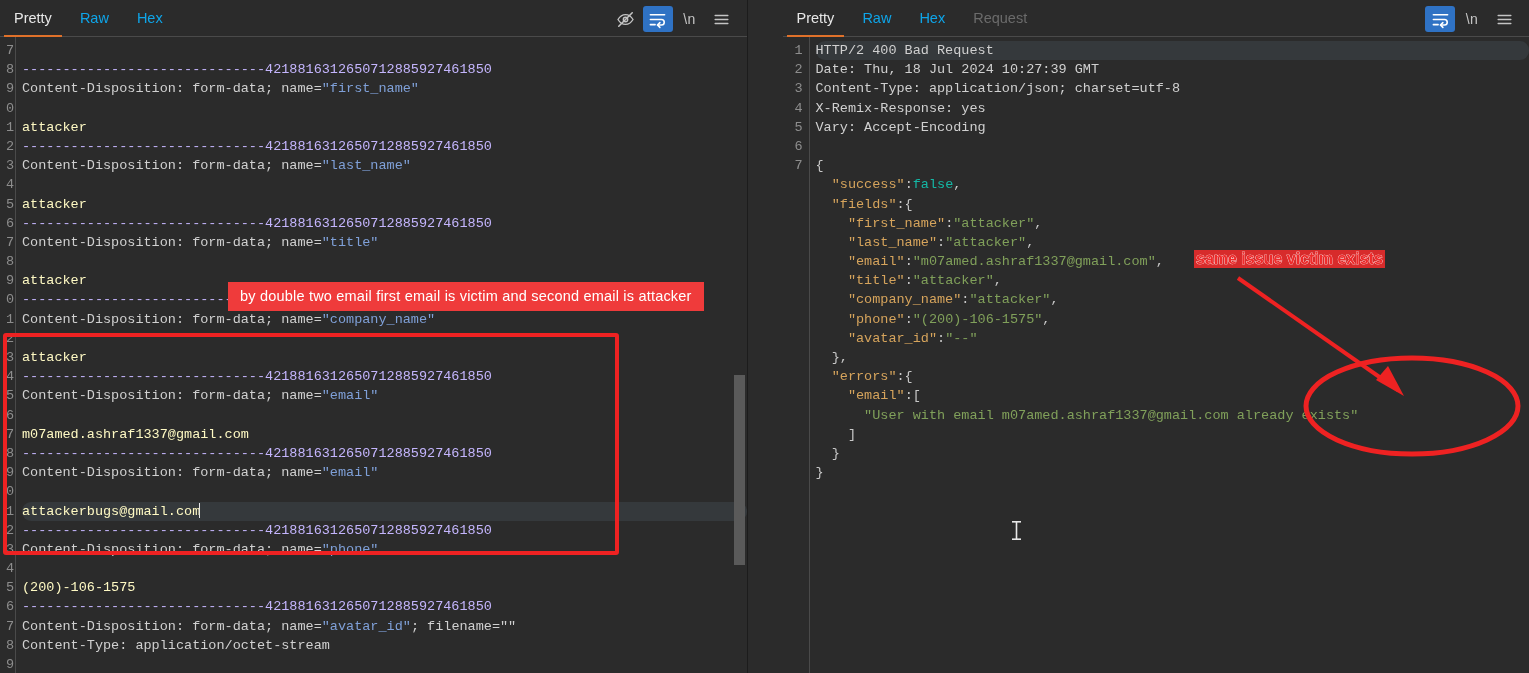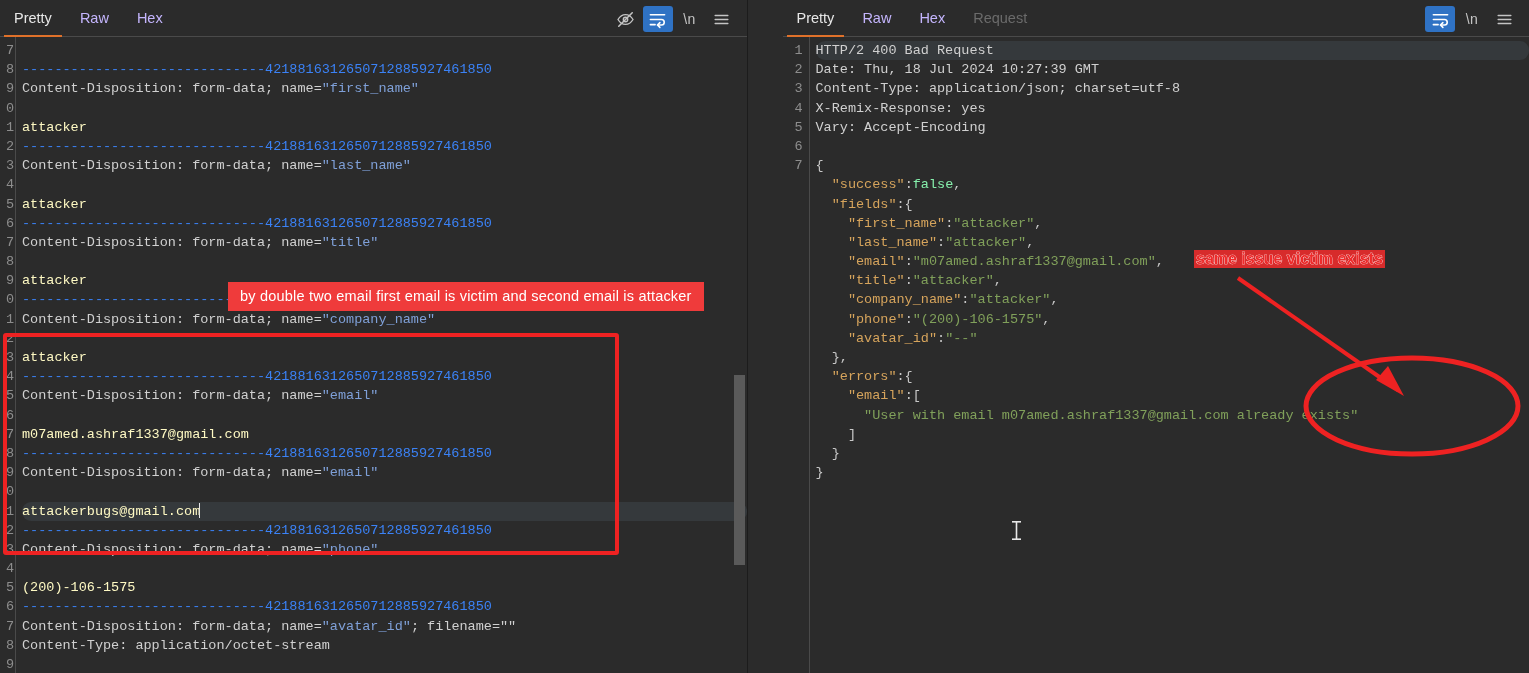--- a/index.html
+++ b/index.html
@@ -45,21 +45,21 @@
     left: 0; right: 0; bottom: 0;
     height: 1px;
     background: #4a4a4a;
   }
   .tabs { display: flex; align-items: flex-end; height: 37px; }
   .tab {
     padding: 0 14px;
     height: 36px;
     line-height: 34px;
     font-size: 14.5px;
-    color: #c4b5fd;
+    color: #0ea5e9;
     cursor: pointer;
     position: relative;
     white-space: nowrap;
   }
   .tab.active { color: #e8e8e8; }
   .tab.active::after {
     content: "";
     position: absolute;
     left: 4px; right: 4px; bottom: 0;
     height: 2px;
@@ -134,26 +134,26 @@
     white-space: pre;
   }
   .code .row {
     height: 19.2px;
     white-space: pre;
     position: relative;
     border-radius: 9px;
   }
   .code .row.hl { background: #35393c; }
   .c-hdr   { color: #d0d0d0; }
-  .c-dim   { color: #3b82f6; }
+  .c-dim   { color: #c4b5fd; }
   .c-val   { color: #fef9c3; }
   .c-key   { color: #7fa0d8; }
   .c-jkey  { color: #d6a45c; }
   .c-jstr  { color: #80a05a; }
-  .c-jbool { color: #86efac; }
+  .c-jbool { color: #14b8a6; }
   .c-brace { color: #c8c8c8; }
 
   
   .caret {
     display: inline-block;
     width: 1px;
     height: 15px;
     background: #e6e6e6;
     vertical-align: -3px;
     margin: 0 -1px;

